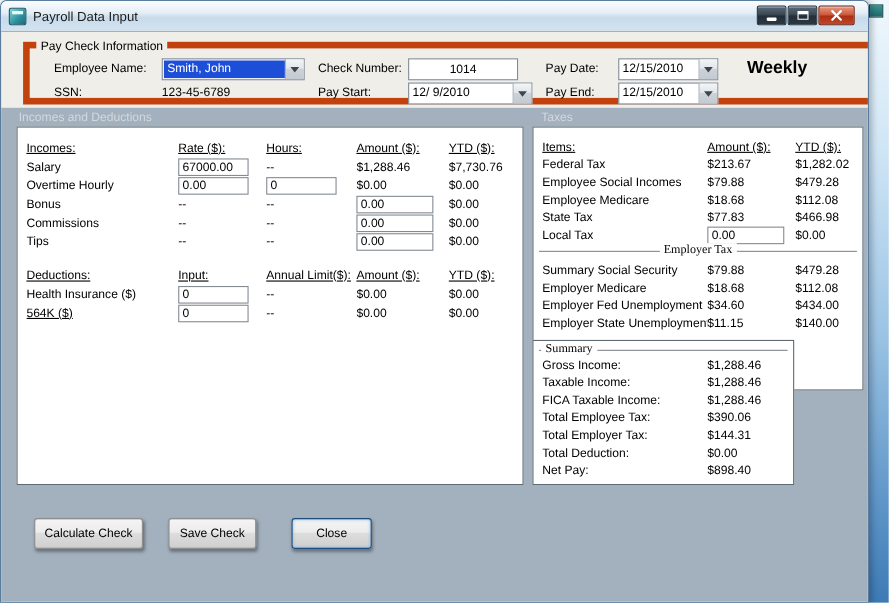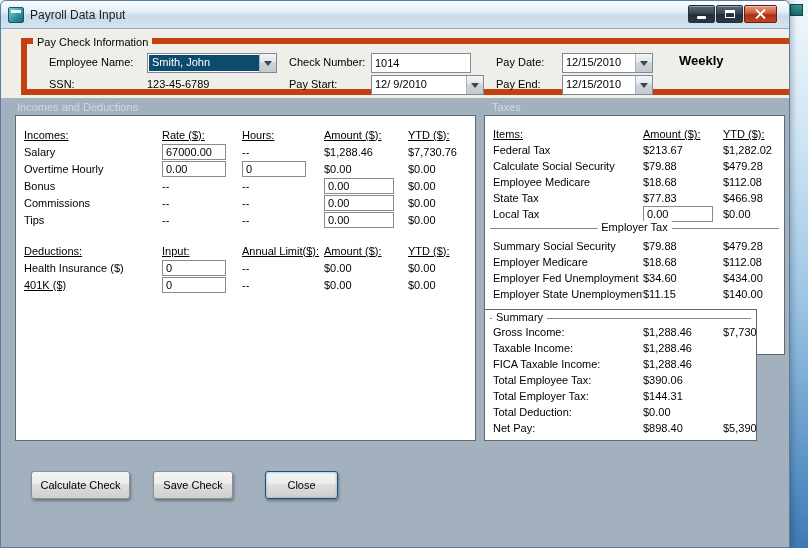--- a/index.html
+++ b/index.html
@@ -40,60 +40,60 @@
     width:13px; height:2px; background:#fff; border-radius:1px; }
   .glyph-close::before { transform:rotate(45deg); }
   .glyph-close::after  { transform:rotate(-45deg); }
 
   
   .groupbox { position:absolute; left:20px; top:37px; width:775px; height:57px;
     border:6px solid #c2410c; }
   .groupbox-title { position:absolute; left:6px; top:-8px; background:#efeee9; padding:0 4px; }
 
   .fld-label { position:absolute; white-space:nowrap; }
-  .weekly { position:absolute; left:652px; top:9px; font-size:13px; font-weight:bold; }
+  .weekly { position:absolute; left:652px; top:9px; font-size:16px; font-weight:bold; }
 
   .tb { border:1px solid #848b93; background:#fff; font:inherit; padding:0 3px; }
-  .tb-top { position:absolute; height:20px; }
+  .tb-top { position:absolute; height:20px;text-align:center; }
 
   .combo { position:absolute; height:20px; background:#fff; border:1px solid #7f8a93; display:flex; }
   .combo .txt { flex:1; padding:2px 1px 0 3px; overflow:hidden; white-space:pre; }
-  .combo.selected .txt { background:#0c4a6e; color:#fff; margin:1px 0 1px 1px; padding-top:1px; }
+  .combo.selected .txt { background:#1d4ed8; color:#fff; margin:1px 0 1px 1px; padding-top:1px; }
   .arrow-btn { width:17px; border-left:1px solid #aab2ba;
     background:linear-gradient(180deg,#f3f5f6 0%,#e2e6ea 45%,#ccd2d8 50%,#c3cad1 100%);
     display:flex; align-items:center; justify-content:center; }
   .arrow-down { width:0; height:0; border-left:4px solid transparent; border-right:4px solid transparent;
     border-top:5px solid #3c4650; }
 
   
   .lower-bg { position:absolute; left:0; top:97px; right:0; bottom:0; background:#a3b1be; }
   .section-label { position:absolute; color:#d3d8de; }
 
   .panel { position:absolute; background:#fff; border:1px solid #5f6a72; }
   .panel-incomes { left:14px; top:114px; width:461px; height:326px; }
   .panel-taxes   { left:483px; top:114px; width:301px; height:240px; }
-  .panel-summary { left:483px; top:308px; width:273px; height:132px;padding-left:16px; }
+  .panel-summary { left:483px; top:308px; width:238px; height:132px;padding-left:16px; }
 
   .grid { position:absolute; display:grid; align-items:center; }
   .income-grid, .deduction-grid { left:8px; grid-template-columns:138px 80px 82px 84px 64px; grid-auto-rows:17px; }
   .income-grid { top:10px; }
   .deduction-grid { top:126px; }
   .tax-grid { left:8px; top:10px; grid-template-columns:150px 80px 1fr; grid-auto-rows:16px; }
   .employer-grid { left:8px; top:122px; grid-template-columns:150px 80px 1fr; grid-auto-rows:16px; }
   .summary-grid { left:8px; top:14px; grid-template-columns:150px 80px 1fr; grid-auto-rows:16px; }
 
   .colhead { text-decoration:underline; white-space:nowrap; }
   .cell { white-space:nowrap; overflow:hidden; }
   .linklabel { text-decoration:underline; cursor:pointer; }
 
   .tb-grid { height:16px; }
   .w72 { width:64px; } .w70 { width:70px; }
 
   .cap-line { position:absolute; border-top:1px solid #85898d; }
-  .cap-line .cap-text { position:absolute; top:-8px; background:#fff; padding:0 4px; white-space:nowrap; }
+  .cap-line .cap-text { position:absolute; top:-8px; background:#fff; padding:0 4px; white-space:nowrap;font-family:Liberation Serif, serif; }
   .employer-cap { left:5px; right:5px; top:112px; }
   .employer-cap .cap-text { left:50%; transform:translateX(-50%); }
   .summary-cap { left:5px; right:5px; top:8px; }
   .summary-cap .cap-text { left:2px; }
 
   
   .btn { position:absolute; height:28px; font:inherit; color:#000; cursor:pointer;
     background:linear-gradient(180deg,#f4f4f4 0%,#ececec 45%,#dddddd 50%,#cfcfcf 100%);
     border:1px solid #8e8f8f; border-radius:3px; box-shadow:1px 2px 3px rgba(0,0,0,0.35); }
   .btn-calc { left:30px; top:470px; width:99px; }
@@ -219,39 +219,39 @@
         <span class="colhead">Annual Limit($):</span>
         <span class="colhead">Amount ($):</span>
         <span class="colhead">YTD ($):</span>
 
         <span class="cell">Health Insurance ($)</span>
         <input class="tb tb-grid w72" value="0" style="">
         <span class="cell">--</span>
         <span class="cell">$0.00</span>
         <span class="cell">$0.00</span>
 
-        <span class="cell linklabel">401K ($)</span>
+        <span class="cell linklabel">564K ($)</span>
         <input class="tb tb-grid w72" value="0" style="">
         <span class="cell">--</span>
         <span class="cell">$0.00</span>
         <span class="cell">$0.00</span>
       </div>
     </div>
 
     <div class="panel panel-taxes">
       <div class="grid tax-grid">
         <span class="colhead">Items:</span>
         <span class="colhead">Amount ($):</span>
         <span class="colhead">YTD ($):</span>
 
         <span class="cell">Federal Tax</span>
         <span class="cell">$213.67</span>
         <span class="cell">$1,282.02</span>
 
-        <span class="cell">Calculate Social Security</span>
+        <span class="cell">Employee Social Incomes</span>
         <span class="cell">$79.88</span>
         <span class="cell">$479.28</span>
 
         <span class="cell">Employee Medicare</span>
         <span class="cell">$18.68</span>
         <span class="cell">$112.08</span>
 
         <span class="cell">State Tax</span>
         <span class="cell">$77.83</span>
         <span class="cell">$466.98</span>

